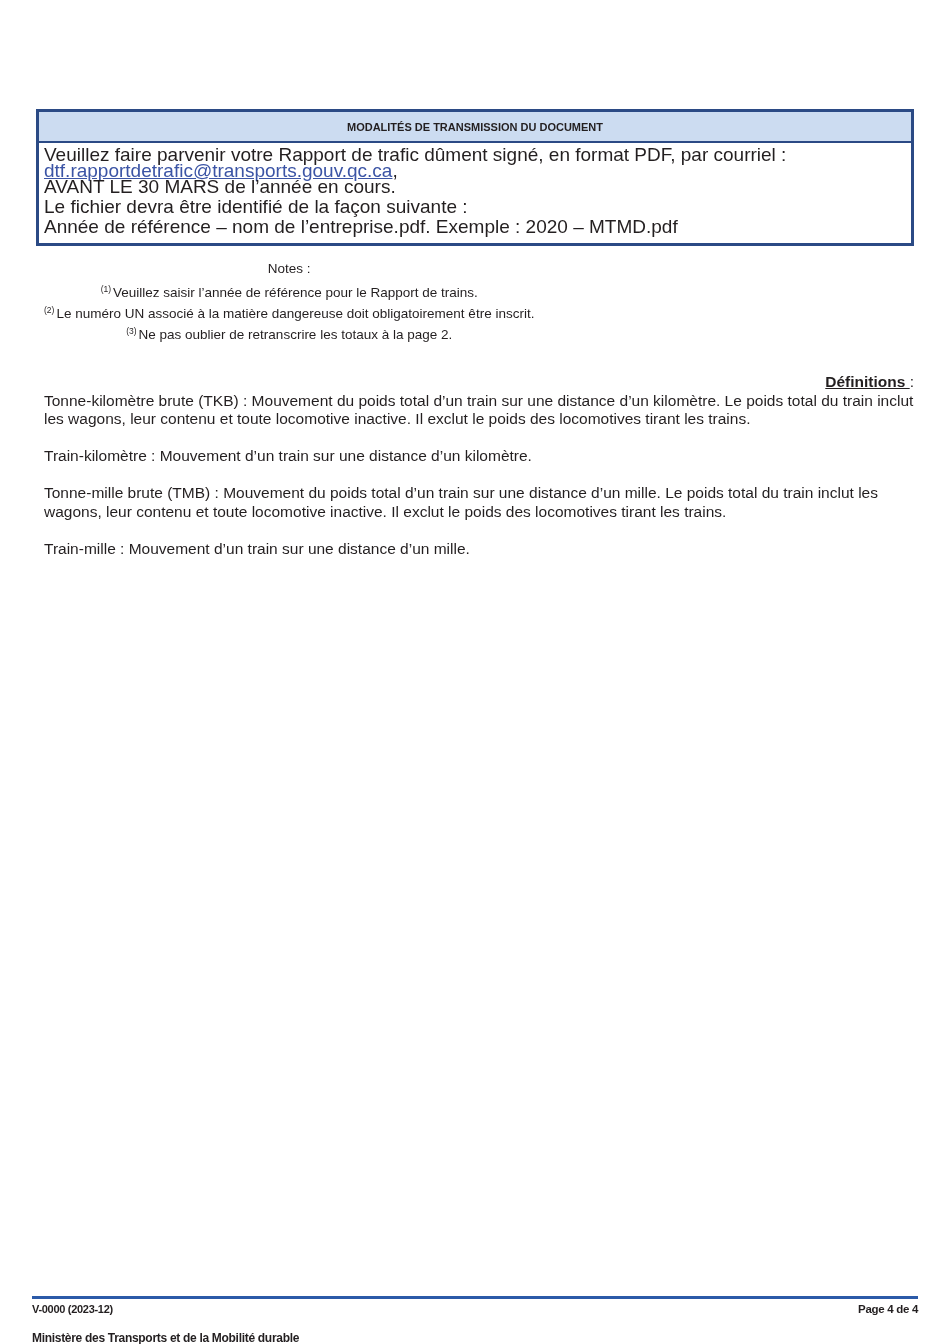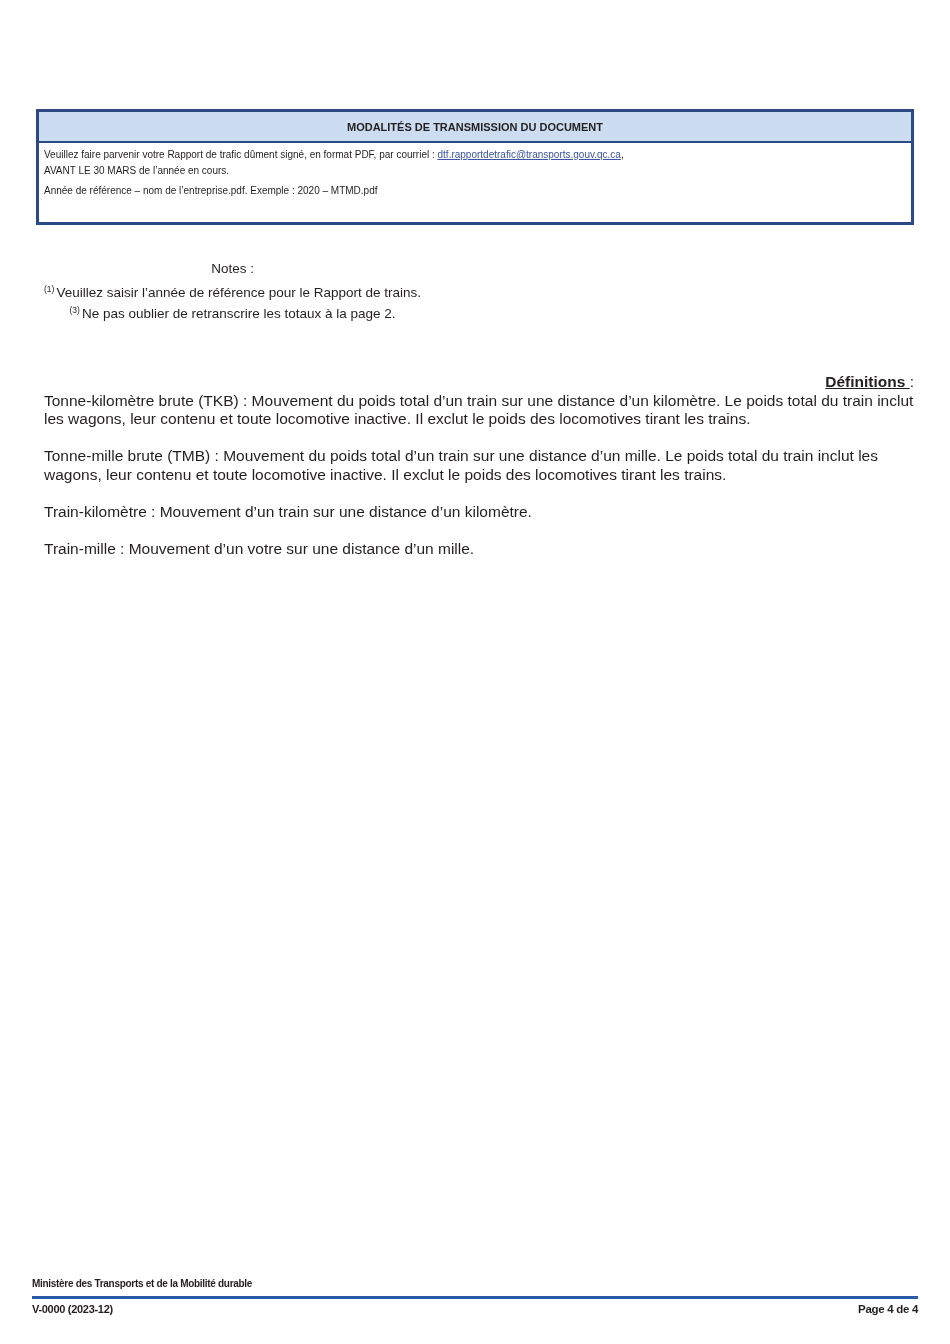--- a/index.html
+++ b/index.html
@@ -6,60 +6,62 @@
   body { width: 950px; height: 1344px; position: relative; font-family: "Liberation Sans", sans-serif; color: #231f20; }
 
   .transmission-box {
     position: absolute; left: 36px; top: 109px; width: 872px;
     border: 3px solid #2b4a85; background: #fff;
   }
   .box-header {
     background: #ccdcf1; text-align: center; font-weight: bold; font-size: 11px;
     height: 29px; line-height: 30px; border-bottom: 2px solid #2b4a85; color: #231f20;
   }
-  .box-body { padding: 4px 5px 18px 5px; font-size: 10px; line-height: 16px; border-radius: 18px; }
+  .box-body { padding: 4px 5px 3px 5px; font-size: 19px; line-height: 16px; border-radius: 18px; }
   .box-body p { margin: 0 0 4px 0; }
   .box-body p:last-child { margin-bottom: 5px; }
   .email-link { color: #3b54a5; text-decoration: underline; }
 
   .notes { position: absolute; left: 44px; top: 260px; font-size: 13.5px; text-align: center; }
   .notes .line { height: 21px; line-height: 17px; }
   .notes sup { font-size: 8.5px; vertical-align: 5px; margin-right: 2px; }
 
   .definitions { position: absolute; left: 44px; top: 373px; width: 870px; font-size: 15.5px; line-height: 18.5px; }
   .def-title-row { margin: 0; text-align: right; }
   .def-title { font-weight: bold; text-decoration: underline; }
   .def-para { margin: 0 0 18.5px 0; }
 
-  .footer-org { position: absolute; left: 32px; top: 1278px; font-size: 10px; font-weight: bold; font-family: "Liberation Sans", sans-serif; letter-spacing: -0.3px; }
+  .footer-org { position: absolute; left: 32px; top: 1331px; font-size: 12px; font-weight: bold; font-family: "Liberation Sans", sans-serif; letter-spacing: -0.3px; }
   .footer-rule { position: absolute; left: 32px; top: 1296px; width: 886px; height: 3px; background: #2b5aa8; }
   .footer-code { position: absolute; left: 32px; top: 1303px; font-size: 11px; font-weight: bold; letter-spacing: -0.3px; }
   .footer-page { position: absolute; right: 32px; top: 1303px; font-size: 11.5px; font-weight: bold; letter-spacing: -0.3px; }
 </style>
 </head>
 <body>
 
 <div class="transmission-box">
   <div class="box-header">MODALITÉS DE TRANSMISSION DU DOCUMENT</div>
   <div class="box-body">
     <p><span>Veuillez faire parvenir votre Rapport de trafic dûment signé, en format PDF, par courriel : </span><a class="email-link">dtf.rapportdetrafic@transports.gouv.qc.ca</a><span>,</span><br><span>AVANT LE 30 MARS de l’année en cours.</span></p>
+    <p>Le fichier devra être identifié de la façon suivante :</p>
     <p>Année de référence – nom de l’entreprise.pdf. Exemple : 2020 – MTMD.pdf</p>
   </div>
 </div>
 
 <div class="notes">
   <div class="line">Notes :</div>
   <div class="line"><sup>(1)</sup><span>Veuillez saisir l’année de référence pour le Rapport de trains.</span></div>
+  <div class="line"><sup>(2)</sup><span>Le numéro UN associé à la matière dangereuse doit obligatoirement être inscrit.</span></div>
   <div class="line"><sup>(3)</sup><span>Ne pas oublier de retranscrire les totaux à la page 2.</span></div>
 </div>
 
 <div class="definitions">
   <p class="def-title-row"><span class="def-title">Définitions </span><span>:</span></p>
   <p class="def-para">Tonne-kilomètre brute (TKB) : Mouvement du poids total d’un train sur une distance d’un kilomètre. Le poids total du train inclut les wagons, leur contenu et toute locomotive inactive. Il exclut le poids des locomotives tirant les trains.</p>
+  <p class="def-para">Train-kilomètre : Mouvement d’un train sur une distance d’un kilomètre.</p>
   <p class="def-para">Tonne-mille brute (TMB) : Mouvement du poids total d’un train sur une distance d’un mille. Le poids total du train inclut les wagons, leur contenu et toute locomotive inactive. Il exclut le poids des locomotives tirant les trains.</p>
-  <p class="def-para">Train-kilomètre : Mouvement d’un train sur une distance d’un kilomètre.</p>
-  <p class="def-para">Train-mille : Mouvement d’un votre sur une distance d’un mille.</p>
+  <p class="def-para">Train-mille : Mouvement d’un train sur une distance d’un mille.</p>
 </div>
 
 <div class="footer-org">Ministère des Transports et de la Mobilité durable</div>
 <div class="footer-rule"></div>
 <div class="footer-code">V-0000 (2023-12)</div>
 <div class="footer-page">Page 4 de 4</div>
 
 </body></html>

